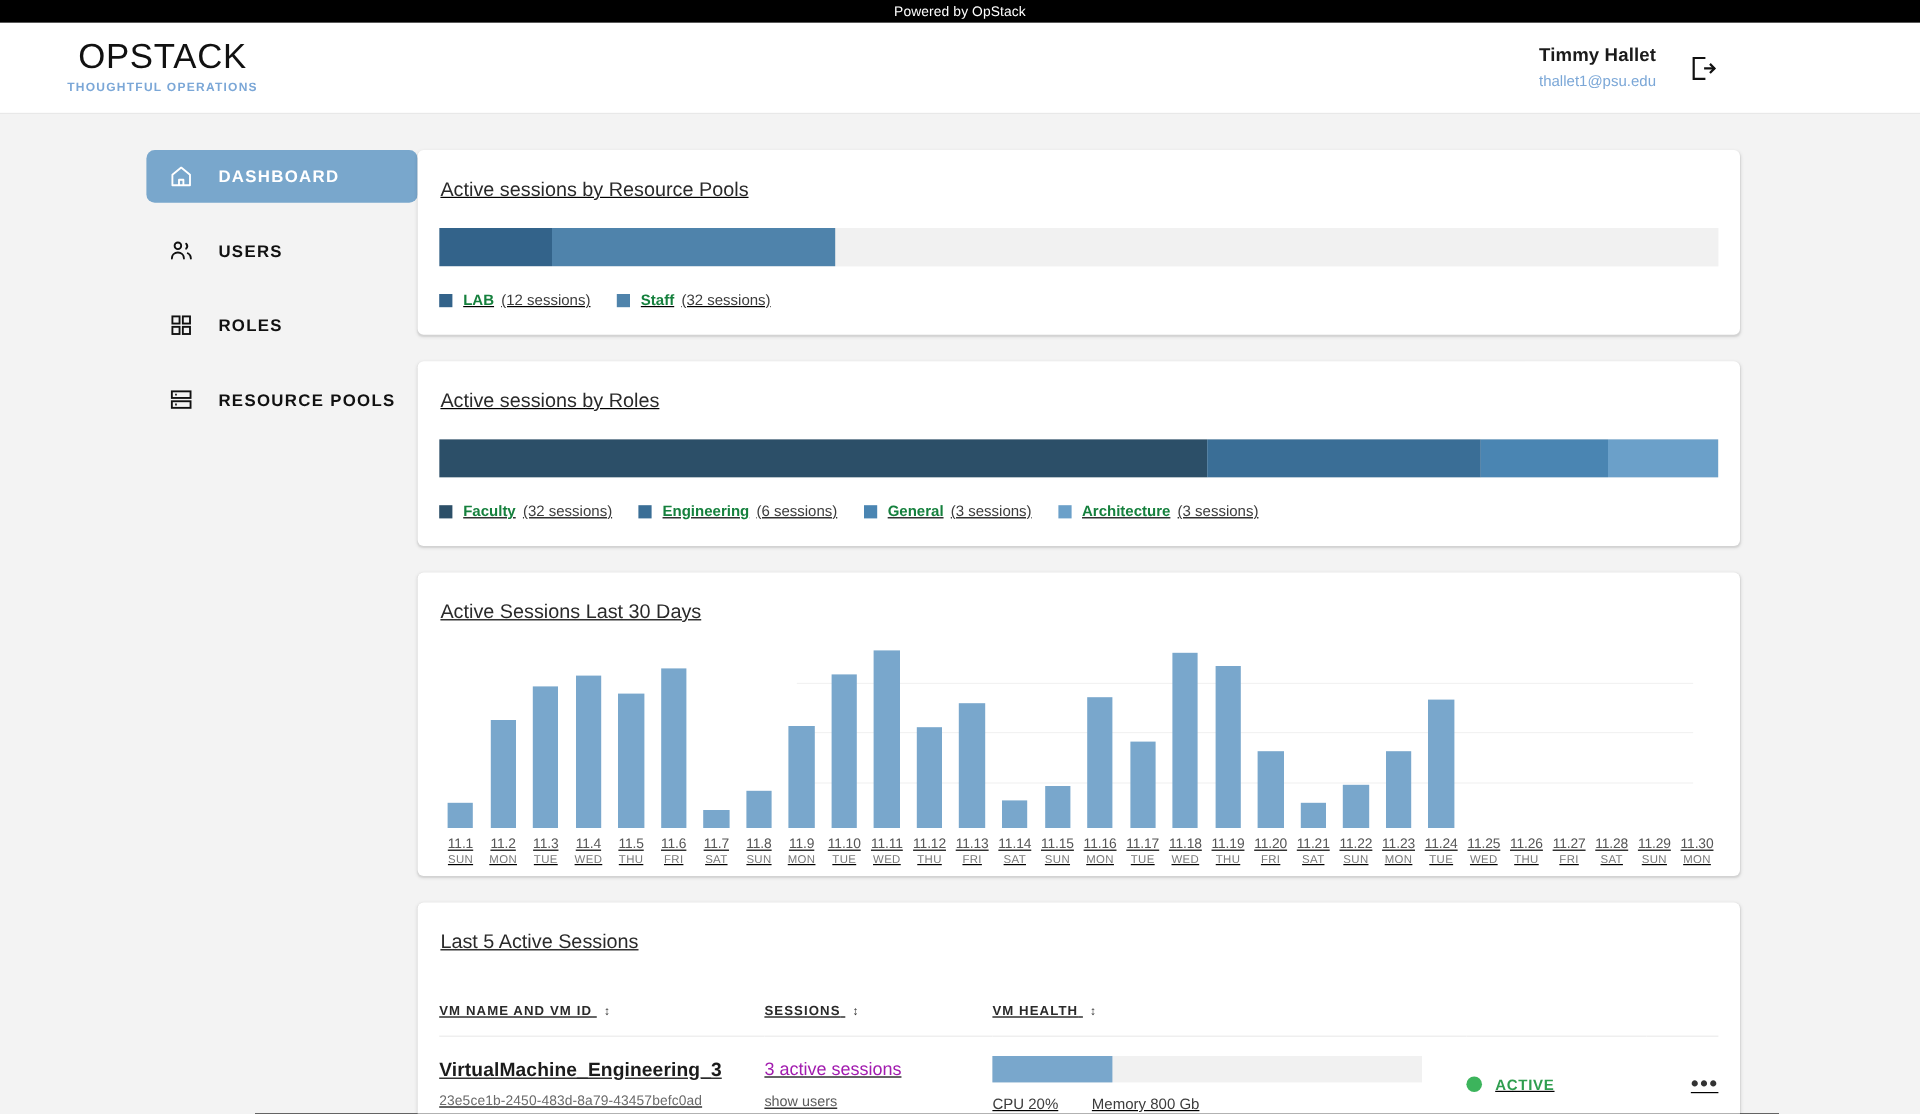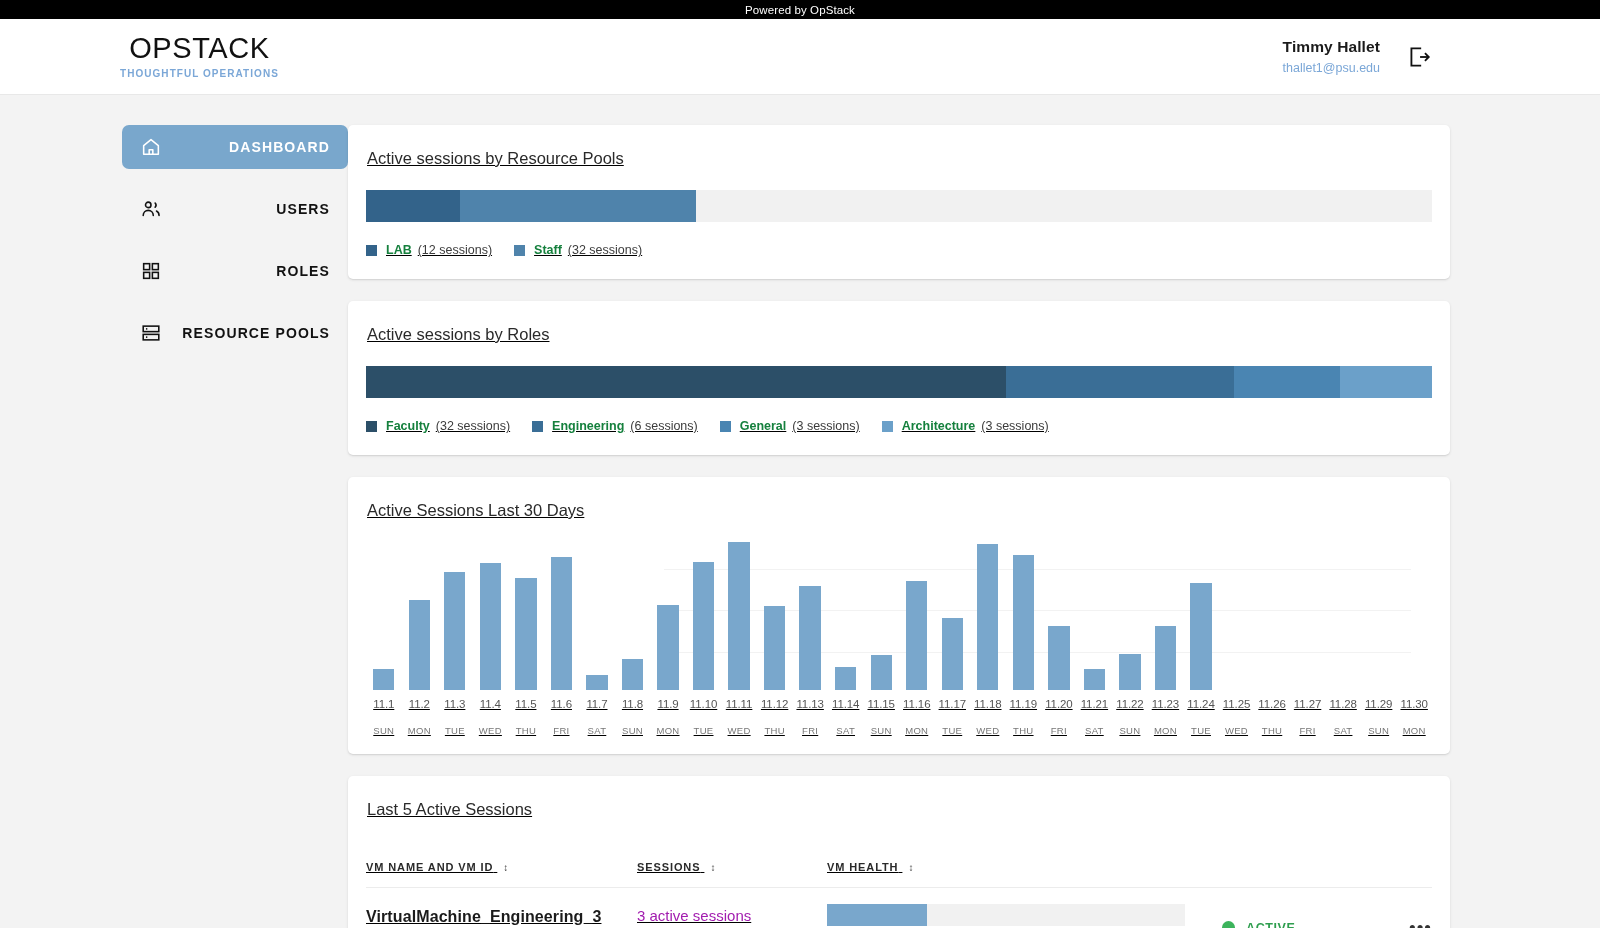--- a/index.html
+++ b/index.html
@@ -15,21 +15,21 @@
   .topstrip {
     height: 19px; background: #000; color: #fff;
     display: flex; align-items: center; justify-content: center;
     font-size: 11.5px; letter-spacing: .1px;
   }
 
   
   .header {
     height: 76px; background: #fff;
     display: flex; align-items: center; justify-content: space-between;
-    padding: 0 40px 0 120px; position: relative;
+    padding: 0 40px 0 56px; position: relative;
     border-bottom: 1px solid #e8e8e8;
   }
   .logo-wrap { display: flex; flex-direction: column; align-items: center; }
   .logo-main {
     font-size: 29px; letter-spacing: .6px; color: #111;
     font-family: "Liberation Sans", sans-serif; font-weight: 400;
     line-height: 1;
   }
   .logo-sub {
     font-size: 10px; font-weight: bold; letter-spacing: 1.05px;
@@ -43,21 +43,20 @@
 
   
   .body-area { display: flex; padding: 30px 0 0 0; height: 833px; }
   .sidebar { width: 348px; padding-left: 122px; flex: none; }
   .nav-item {
     display: flex; align-items: center; gap: 20px;
     height: 44px; padding: 0 18px; border-radius: 7px;
     margin-bottom: 9px; cursor: pointer;
     font-size: 14px; font-weight: bold; letter-spacing: 1.1px;
     color: #111;
-    justify-content: space-between;
   }
   .nav-item .ico { width: 22px; height: 22px; display: block; flex: none; }
   .nav-item.active { background: #79a7cc; color: #fff; }
   .nav-item.active .ico path,
   .nav-item.active .ico rect,
   .nav-item.active .ico circle,
   .nav-item.active .ico line { stroke: #fff; }
   .nav-gap { height: 9px; }
 
   
@@ -72,40 +71,40 @@
   
   .stack { display: flex; height: 32px; background: #f1f1f1; overflow: hidden; }
   .stack > div { height: 100%; }
   .legend { display: flex; align-items: center; gap: 0; margin-top: 21px; flex-wrap: wrap; }
   .legend-item { display: flex; align-items: center; margin-right: 22px; }
   .swatch { width: 11px; height: 11px; margin-right: 9px; flex: none; }
   .legend-label { font-size: 12.5px; font-weight: bold; color: #15803d; }
   .legend-count { font-size: 12.5px; color: #3c3c3c; margin-left: 6px; }
 
   
-  .chart-card { padding-bottom: 18px; }
+  .chart-card { padding-bottom: 8px; }
   .chart-plot {
     position: relative; height: 148px;
     display: flex; align-items: flex-end; gap: 0;
     margin-top: 14px;
   }
   .gridline {
     position: absolute; left: 28%; right: 2%; height: 1px;
     background: #f2f2f2;
   }
   .bar-col {
     flex: 1; display: flex; flex-direction: column;
     align-items: center; justify-content: flex-end; height: 100%;
     position: relative; z-index: 2;
   }
   .bar { width: 60%; background: #79a7cc; }
   .axis-row { display: flex; margin-top: 8px; }
   .axis-cell { flex: 1; text-align: center; }
   .axis-date { font-size: 11.5px; color: #555; letter-spacing: -.1px; }
-  .axis-day { font-size: 9.5px; color: #777; margin-top: 15px; letter-spacing: .3px; }
+  .axis-day { font-size: 9.5px; color: #777; margin-top: 1px; letter-spacing: .3px; }
 
   
   .table-card { padding: 24px 18px 0 18px; }
   .tbl { width: 100%; border-collapse: collapse; }
   .tbl th {
     text-align: left; font-size: 11px; font-weight: bold;
     letter-spacing: .9px; color: #2a2a2a;
     padding: 20px 0 14px 0; border-bottom: 1px solid #ececec;
   }
   .sortico { display: inline-block; margin-left: 6px; font-size: 10px; color: #333; }

